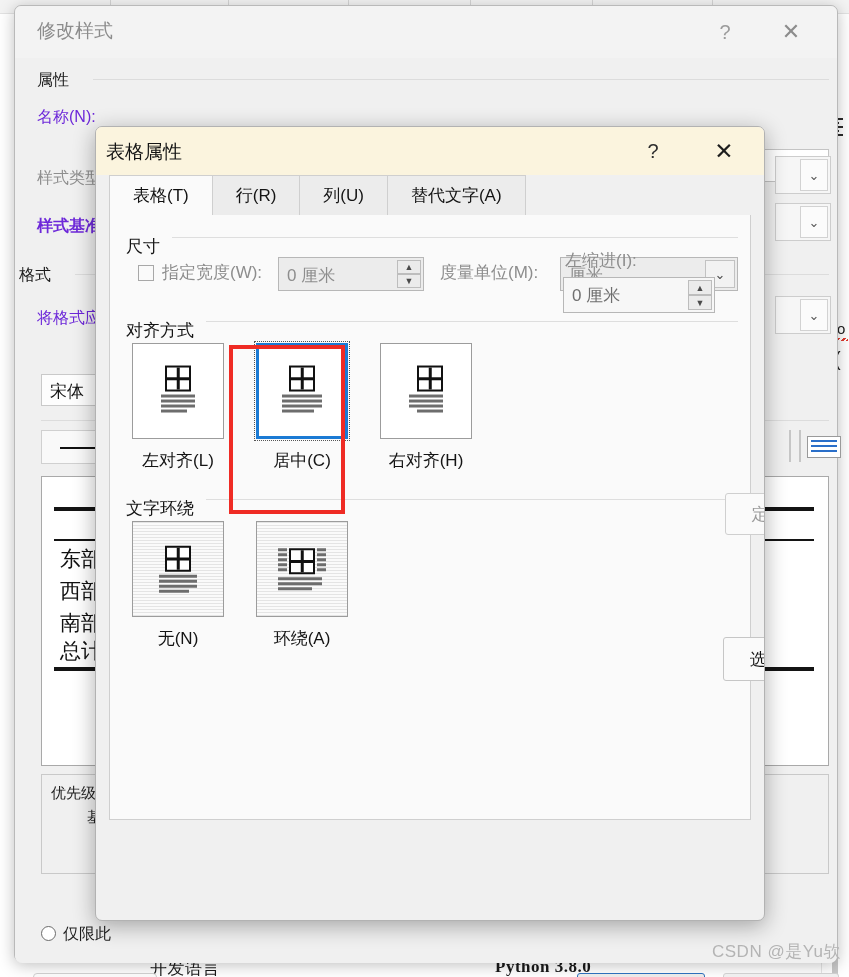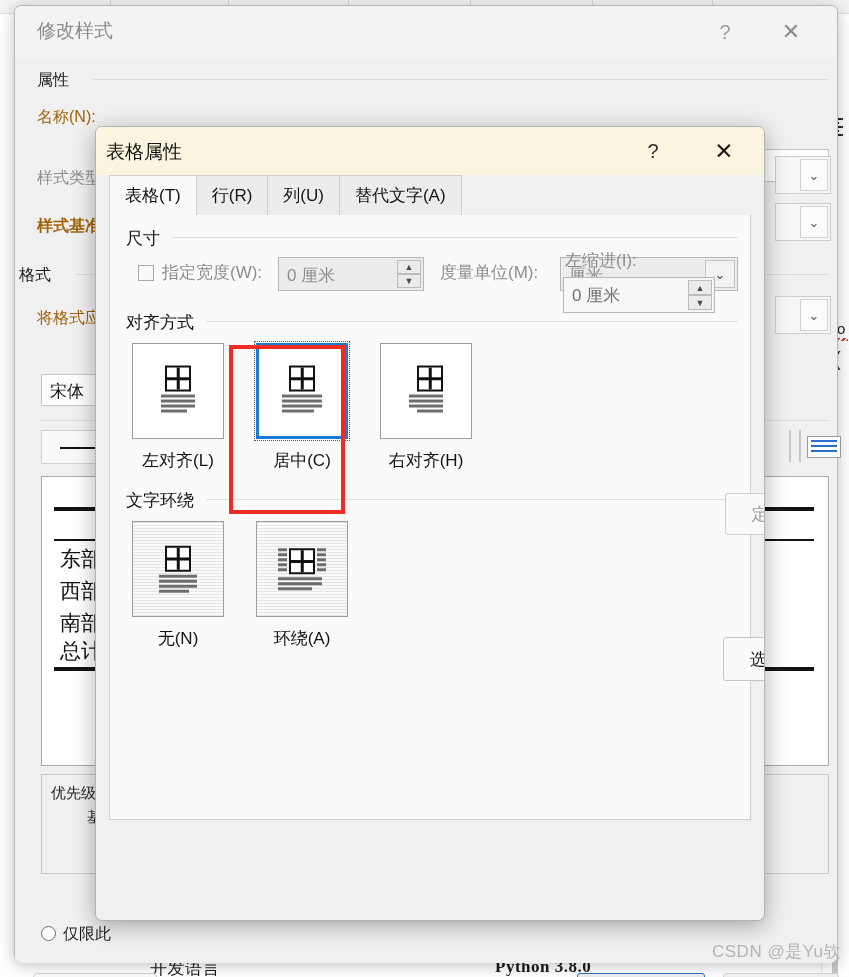--- a/index.html
+++ b/index.html
@@ -93,21 +93,21 @@
   #ms-body {
     position: absolute; left: 0; top: 52px; width: 100%; height: 905px;
     background: #f0f0f0; border-radius: 0 0 7px 7px;
   }
   .ms-group-title {
     position: absolute; font-size: 16px; color: #1c1c1c;
   }
   .ms-group-rule {
     position: absolute; height: 1px; background: #dcdcdc;
   }
-  .ms-label { position: absolute; font-size: 16px; color: #a16207; }
+  .ms-label { position: absolute; font-size: 16px; color: #6d28d9; }
   .ms-label-dim { position: absolute; font-size: 16px; color: #8e8e8e; }
 
   #ms-name-input {
     position: absolute; left: 172px; top: 91px; width: 642px; height: 33px;
     background: #ffffff; border: 1px solid #c4c4c4;
     font-size: 16px; color: #141414; padding: 5px 8px;
   }
   .ms-combo {
     position: absolute; background: #f6f6f6; border: 1px solid #cdcdcd;
   }
@@ -211,34 +211,34 @@
     display: flex; align-items: center; justify-content: center;
     font-size: 23px; color: #1d1d1d;
   }
 
   #tp-tabstrip {
     position: absolute; left: 0; top: 48px; width: 100%; height: 40px;
     background: #f0f0f0;
   }
   #tp-tabstrip .tabs { position: absolute; left: 13px; top: 0; display: flex; }
   .tp-tab {
-    height: 40px; padding: 0 15px;
+    height: 40px; padding: 0 23px;
     display: flex; align-items: center; justify-content: center;
     font-size: 17px; color: #141414;
     background: #ececec; border: 1px solid #cfcfcf; border-bottom: none;
     margin-right: -1px;
   }
   .tp-tab.active { background: #fafafa; color: #101010; }
 
   #tp-panel {
     position: absolute; left: 13px; top: 88px; right: 13px; bottom: 100px;
     background: #fafafa; border: 1px solid #cfcfcf; border-top: none;
   }
 
-  .sec-title { position: absolute; font-size: 17px; color: #141414; }
+  .sec-title { position: absolute; font-size: 17px; color: #141414; margin-top: 8px; }
   .sec-rule { position: absolute; height: 1px; background: #dedede; }
 
   #chk-width {
     position: absolute; left: 28px; top: 50px; width: 16px; height: 16px;
     background: #fafafa; border: 1px solid #a8a8a8;
   }
   #lbl-width { position: absolute; left: 52px; top: 46px; font-size: 17px; color: #8d8d8d; }
 
   .spin {
     position: absolute; background: #ececec; border: 1px solid #b7b7b7;

